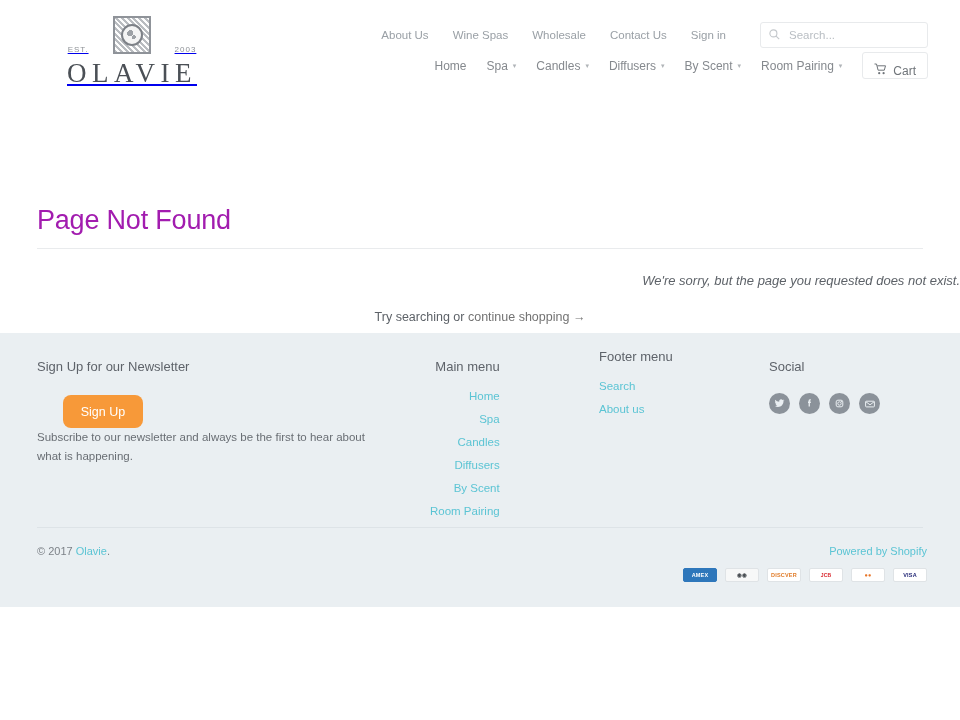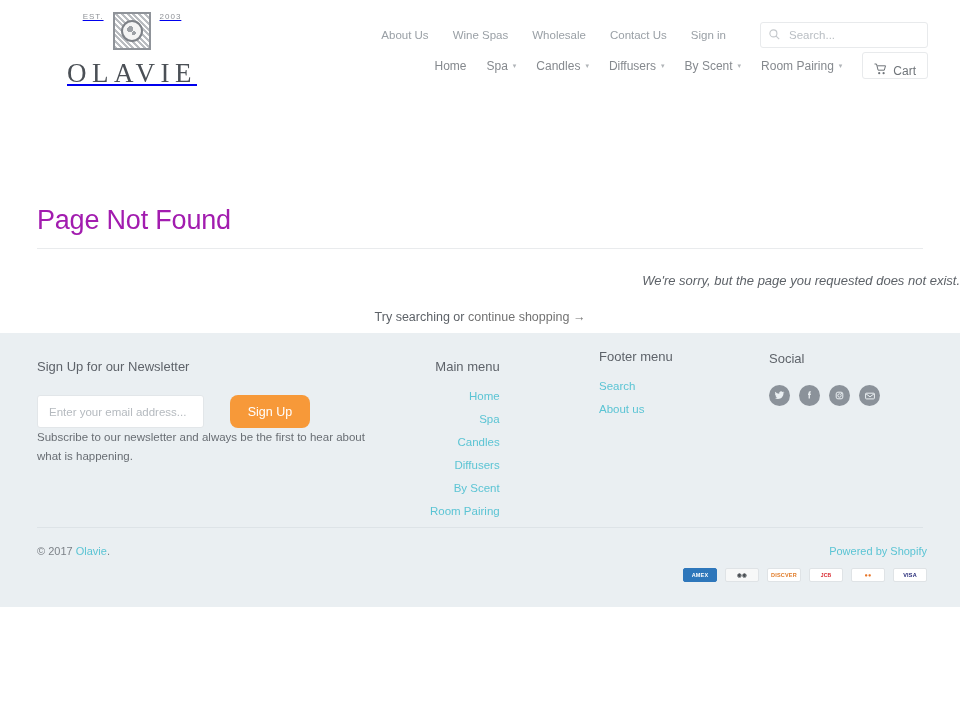--- a/index.html
+++ b/index.html
@@ -14,22 +14,22 @@
   .page { position: relative; width: 960px; height: 720px; overflow: hidden; background:#fff; }
 
   
   .header { position: relative; width: 960px; height: 95px; background:#fff; }
 
   .logo-block {
     position: absolute; left: 37px; top: 12px;
     width: 190px; text-align: center;
   }
   .logo-crest-row {
-    display: flex; align-items: flex-start; justify-content: center;
-    gap: 9px; height: 42px;
+    display: flex; align-items: flex-end; justify-content: center;
+    gap: 24px; height: 42px;
   }
   .logo-est, .logo-year {
     font-size: 8px; letter-spacing: 1px; color: #8d9196;
     font-family: "Liberation Sans", sans-serif;
   }
   .crest {
     width: 38px; height: 38px;
     border: 2px solid #8f9399;
     position: relative;
     background:
@@ -153,21 +153,21 @@
     color: #fff; font-size: 12.5px; cursor: pointer;
     font-family: "Liberation Sans", sans-serif;
   }
   .news-desc {
     font-size: 11.5px; line-height: 19px;
     color: #696e74; width: 350px;
   }
 
   .f-main { position: absolute; left: 430px; top: 26px; text-align: right; }
   .f-footer { position: absolute; left: 599px; top: 16px; }
-  .f-social { position: absolute; left: 769px; top: 18px; }
+  .f-social { position: absolute; left: 769px; top: 26px; }
   .link-list { margin-top: 16px; display: flex; flex-direction: column; gap: 11px; }
   .link-list a {
     font-size: 11.5px; color: #5bc4d4; text-decoration: none;
   }
   .social-row { margin-top: 19px; display: flex; gap: 9px; }
   .social-ic {
     width: 21px; height: 21px; border-radius: 50%;
     background: #8b929a; display: flex; align-items: center; justify-content: center;
   }
 
@@ -293,21 +293,20 @@
       </span>
       <input type="text" placeholder="Search..." style="">
     </div>
   </div>
 
   <div class="footer">
 
     <div class="f-news">
       <div class="footer-col-title">Sign Up for our Newsletter</div>
       <div class="news-form">
-        <input class="news-input" type="text" placeholder="Enter your email address..." style="">
         <button class="signup-btn">Sign Up</button>
       </div>
       <div class="news-desc">Subscribe to our newsletter and always be the first to hear about what is happening.</div>
     </div>
 
     <div class="f-main">
       <div class="footer-col-title">Main menu</div>
       <div class="link-list">
         <a href="#">Home</a>
         <a href="#">Spa</a>

